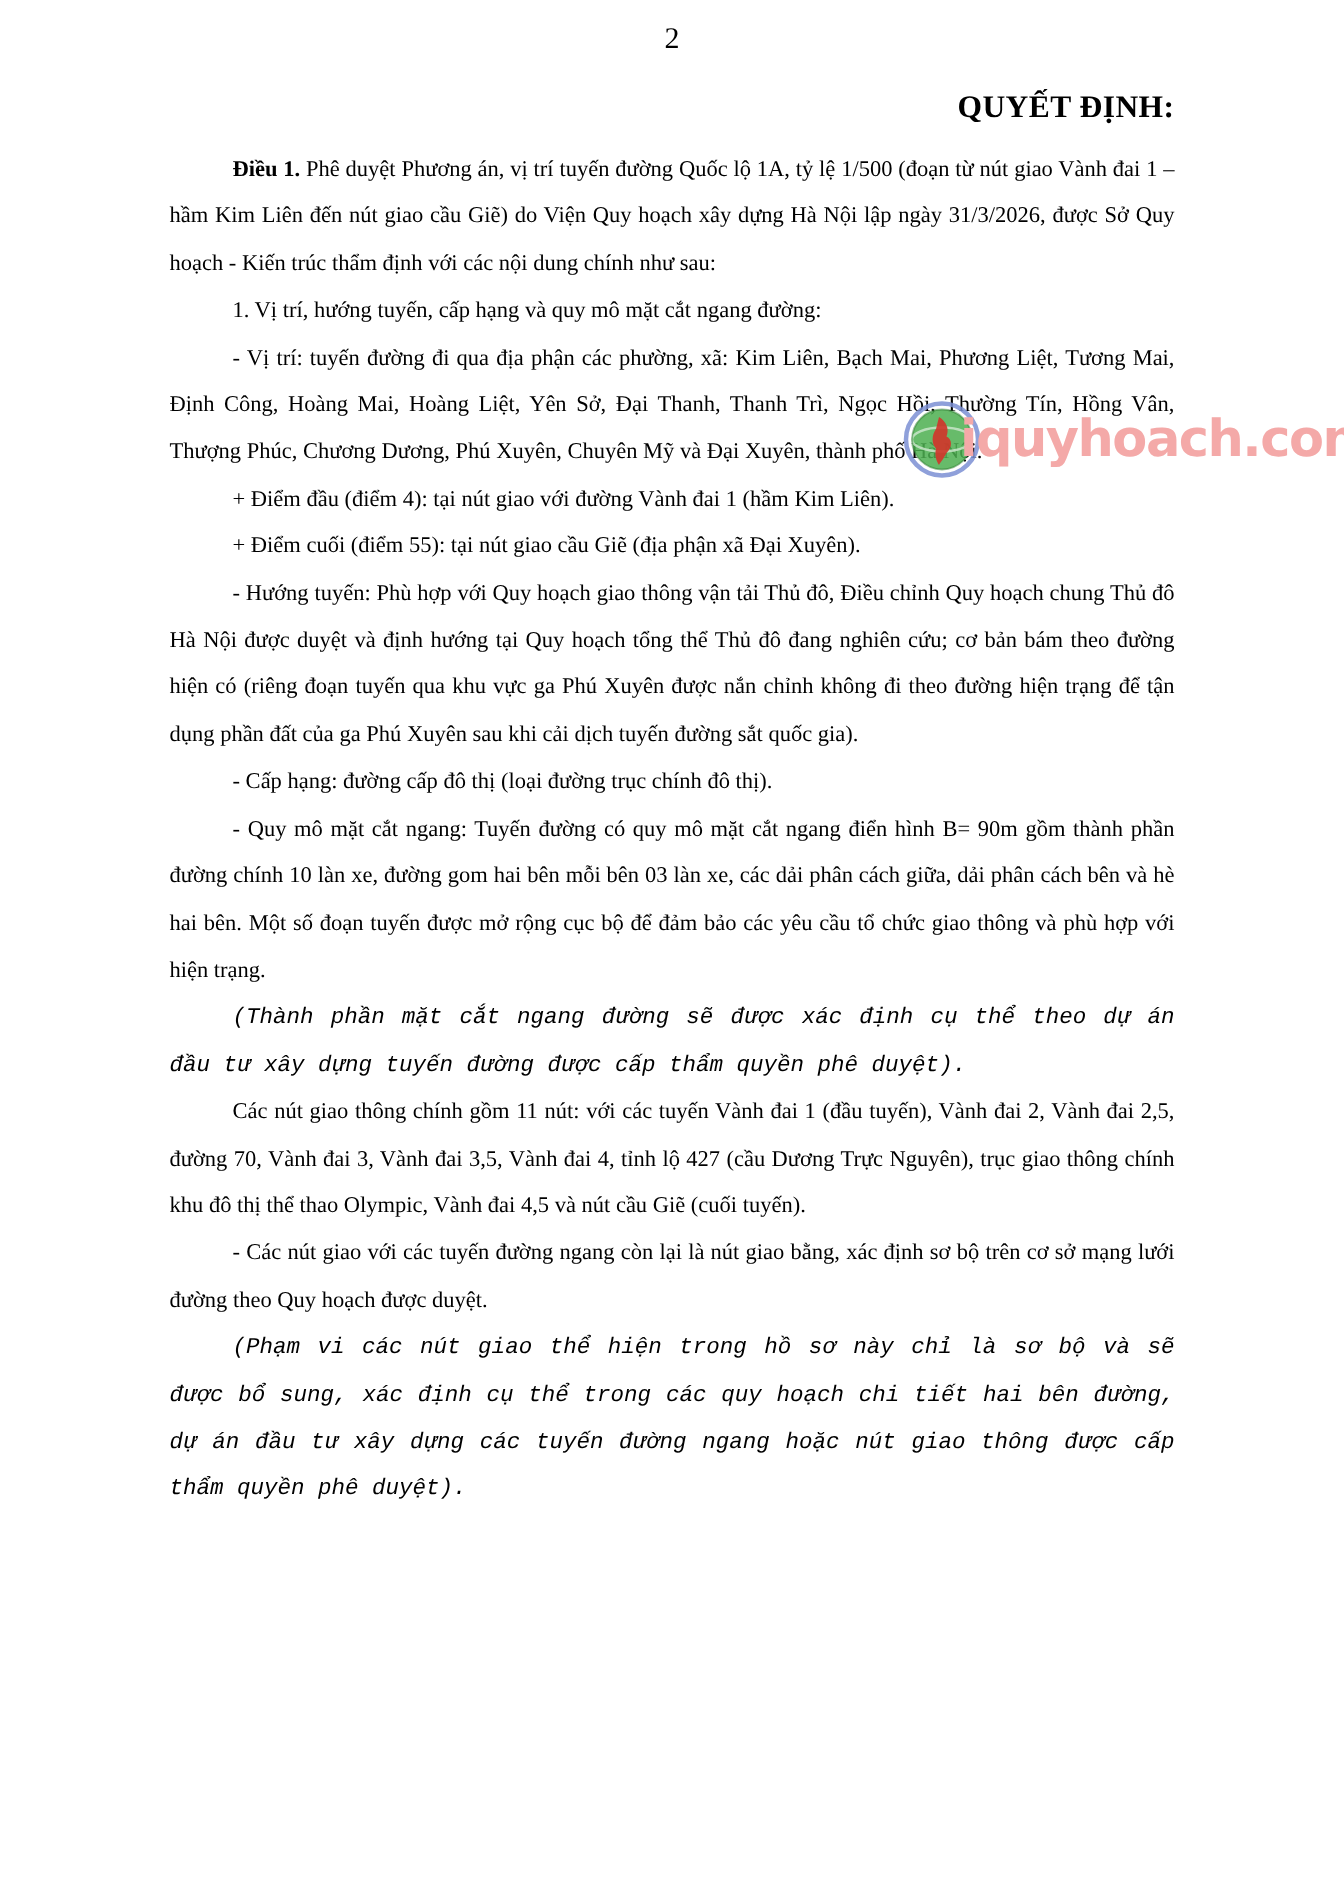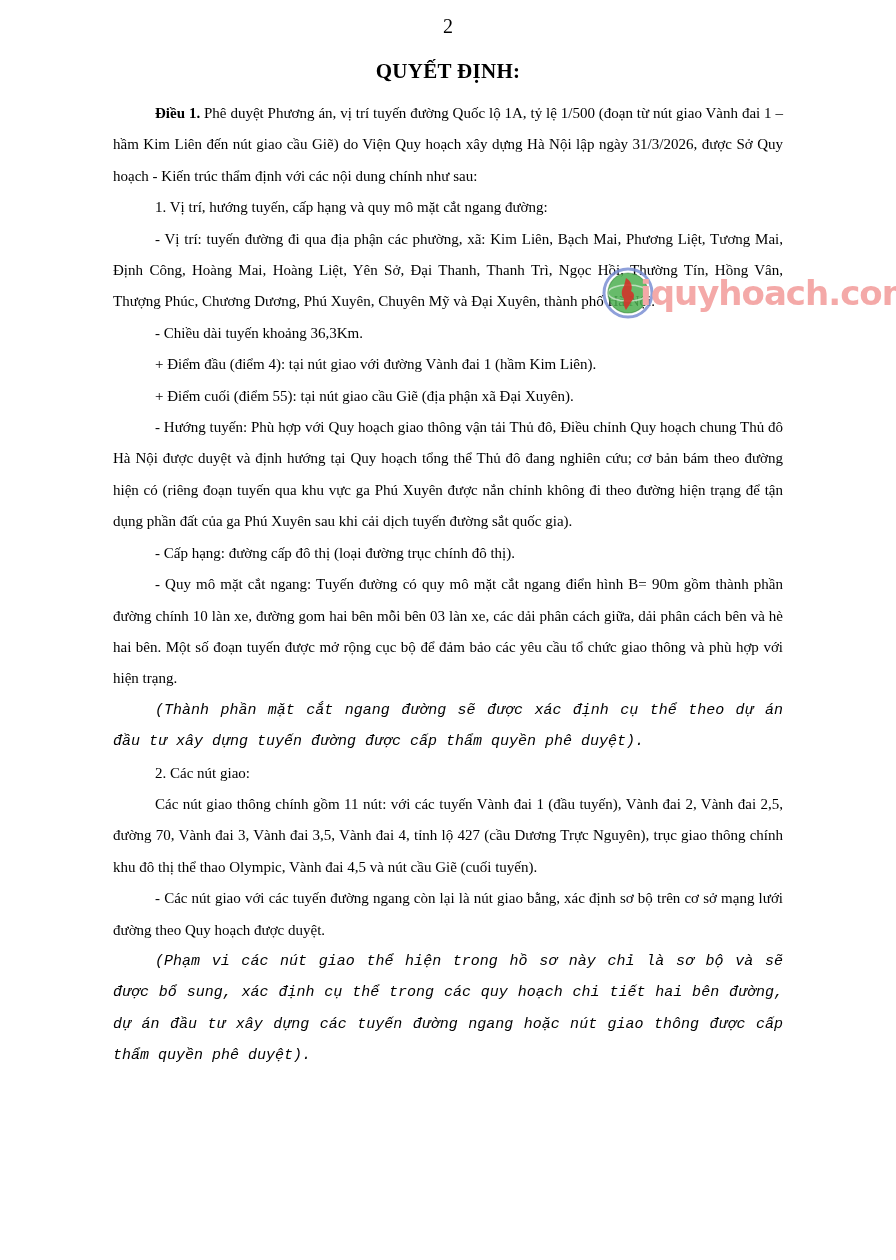--- a/index.html
+++ b/index.html
@@ -28,21 +28,21 @@
     font-size: 20px;
     line-height: 24px;
   }
   .doc-body {
     position: absolute;
     left: 113px;
     top: 58px;
     width: 670px;
   }
   .doc-title {
-    text-align: center;
+    text-align: right;
     font-weight: bold;
     font-size: 21px;
     line-height: 26px;
     letter-spacing: 0.3px;
     margin: 0 0 14px 0;
   }
   p.para {
     margin: 0;
     font-size: 15px;
     line-height: 31.4px;
@@ -98,35 +98,33 @@
   <div class="doc-body">
 
     <div class="doc-title">QUYẾT ĐỊNH:</div>
 
     <p class="para"><span class="b">Điều 1.</span><span> Phê duyệt Phương án, vị trí tuyến đường Quốc lộ 1A, tỷ lệ 1/500 (đoạn từ nút giao Vành đai 1 – hầm Kim Liên đến nút giao cầu Giẽ) do Viện Quy hoạch xây dựng Hà Nội lập ngày 31/3/2026, được Sở Quy hoạch - Kiến trúc thẩm định với các nội dung chính như sau:</span></p>
 
     <p class="para">1. Vị trí, hướng tuyến, cấp hạng và quy mô mặt cắt ngang đường:</p>
 
     <p class="para">- Vị trí: tuyến đường đi qua địa phận các phường, xã: Kim Liên, Bạch Mai, Phương Liệt, Tương Mai, Định Công, Hoàng Mai, Hoàng Liệt, Yên Sở, Đại Thanh, Thanh Trì, Ngọc Hồi, Thường Tín, Hồng Vân, Thượng Phúc, Chương Dương, Phú Xuyên, Chuyên Mỹ và Đại Xuyên, thành phố Hà Nội.</p>
 
-    <p class="para">- Chiều dài tuyến khoảng 36,3Km.</p>
 
     <p class="para">+ Điểm đầu (điểm 4): tại nút giao với đường Vành đai 1 (hầm Kim Liên).</p>
 
     <p class="para">+ Điểm cuối (điểm 55): tại nút giao cầu Giẽ (địa phận xã Đại Xuyên).</p>
 
     <p class="para"><span>- Hướng tuyến: Phù hợp với Quy hoạch giao thông vận tải Thủ đô, Điều chỉnh Quy hoạch chung Thủ đô Hà Nội được duyệt và định hướng tại Quy hoạch tổng thể Thủ đô đang nghiên cứu; cơ bản bám theo đường hiện có </span><span class="i">(riêng đoạn tuyến qua khu vực ga Phú Xuyên được nắn chỉnh không đi theo đường hiện trạng để tận dụng phần đất của ga Phú Xuyên sau khi cải dịch tuyến đường sắt quốc gia).</span></p>
 
     <p class="para">- Cấp hạng: đường cấp đô thị (loại đường trục chính đô thị).</p>
 
     <p class="para">- Quy mô mặt cắt ngang: Tuyến đường có quy mô mặt cắt ngang điển hình B= 90m gồm thành phần đường chính 10 làn xe, đường gom hai bên mỗi bên 03 làn xe, các dải phân cách giữa, dải phân cách bên và hè hai bên. Một số đoạn tuyến được mở rộng cục bộ để đảm bảo các yêu cầu tổ chức giao thông và phù hợp với hiện trạng.</p>
 
     <p class="para italic">(Thành phần mặt cắt ngang đường sẽ được xác định cụ thể theo dự án đầu tư xây dựng tuyến đường được cấp thẩm quyền phê duyệt).</p>
 
-    <p class="para">2. Các nút giao:</p>
 
     <p class="para">Các nút giao thông chính gồm 11 nút: với các tuyến Vành đai 1 (đầu tuyến), Vành đai 2, Vành đai 2,5, đường 70, Vành đai 3, Vành đai 3,5, Vành đai 4, tỉnh lộ 427 (cầu Dương Trực Nguyên), trục giao thông chính khu đô thị thể thao Olympic, Vành đai 4,5 và nút cầu Giẽ (cuối tuyến).</p>
 
 
     <p class="para">- Các nút giao với các tuyến đường ngang còn lại là nút giao bằng, xác định sơ bộ trên cơ sở mạng lưới đường theo Quy hoạch được duyệt.</p>
 
     <p class="para italic">(Phạm vi các nút giao thể hiện trong hồ sơ này chỉ là sơ bộ và sẽ được bổ sung, xác định cụ thể trong các quy hoạch chi tiết hai bên đường, dự án đầu tư xây dựng các tuyến đường ngang hoặc nút giao thông được cấp thẩm quyền phê duyệt).</p>
 
   </div>
 

